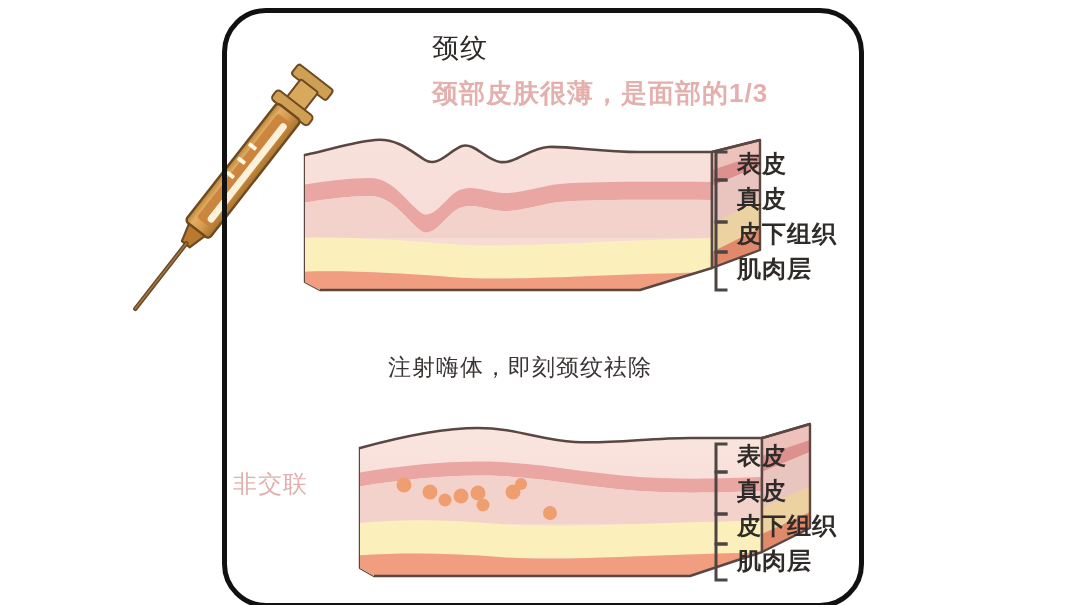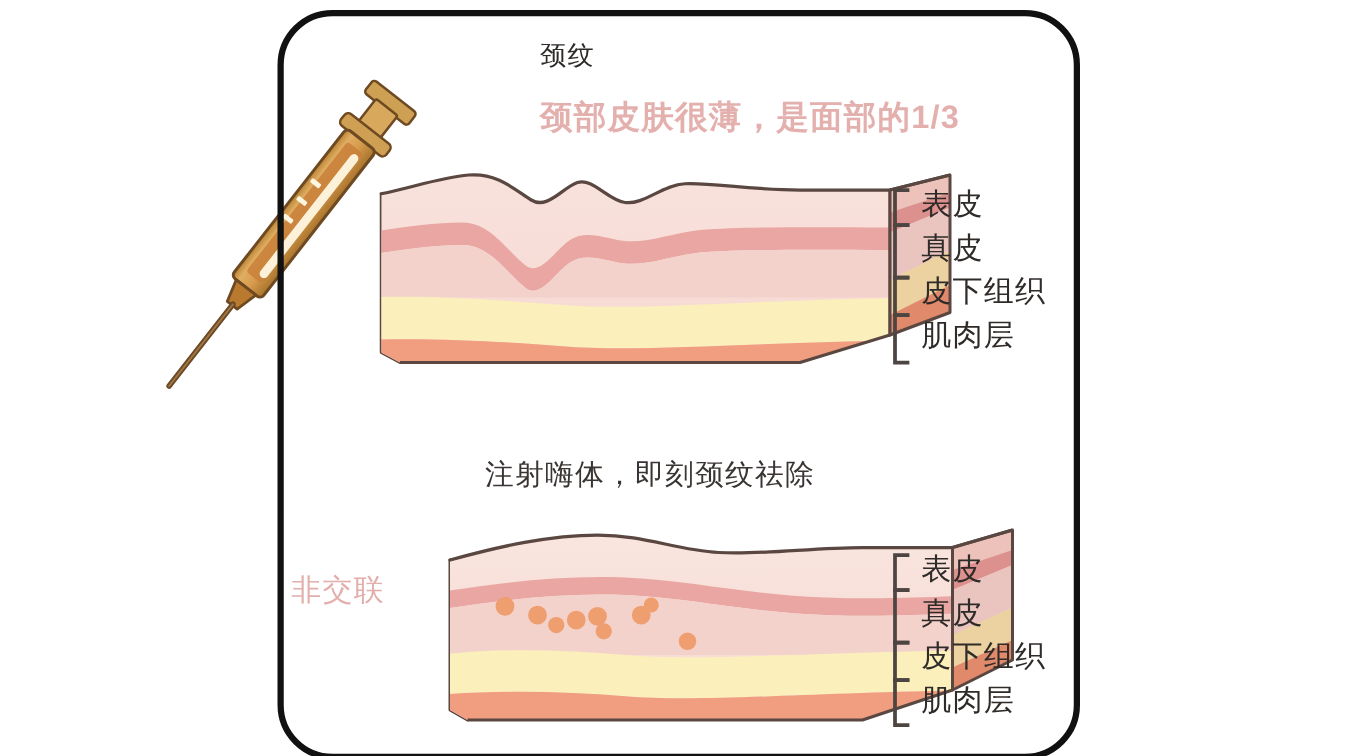--- a/index.html
+++ b/index.html
@@ -40,57 +40,58 @@
   
   .txt {
     position: absolute;
     white-space: nowrap;
     font-family: "Liberation Sans", "DejaVu Sans", sans-serif;
     letter-spacing: 1px;
   }
   .title-main {
     left: 432px;
     top: 30px;
-    font-size: 21px;
+    font-size: 27px;
     color: #2e2a28;
     font-weight: 400;
     text-align: right;
   }
   .title-sub {
     left: 432px;
     top: 76px;
     font-size: 26px;
     color: #e4b0ae;
     font-weight: 700;
   }
   .mid-caption {
     left: 388px;
-    top: 364px;
+    top: 352px;
     font-size: 23px;
     color: #3a3533;
     font-weight: 400;
   }
 
   .side-note {
     position: absolute;
     font-size: 24px;
     color: #e2afad;
     white-space: nowrap;
     letter-spacing: 1px;
   }
-  .side-note.n1 { left: 233px; top: 456px; }
+  .side-note.n1 { left: 233px; top: 468px; }
   .side-note.n2 { left: 233px; top: 486px; }
   .side-note.n3 { left: 233px; top: 528px; }
 
   
   .layer-labels {
     position: absolute;
     font-size: 24px;
     color: #2f2b29;
     letter-spacing: 1px;
+    font-weight: bold;
   }
   .layer-labels div { line-height: 35px; white-space: nowrap; }
   .ll-top    { left: 737px; top: 146px; }
   .ll-bottom { left: 737px; top: 438px; }
 
   svg { display: block; }
   .svg-abs { position: absolute; left: 0; top: 0; }
 </style>
 </head>
 <body>

